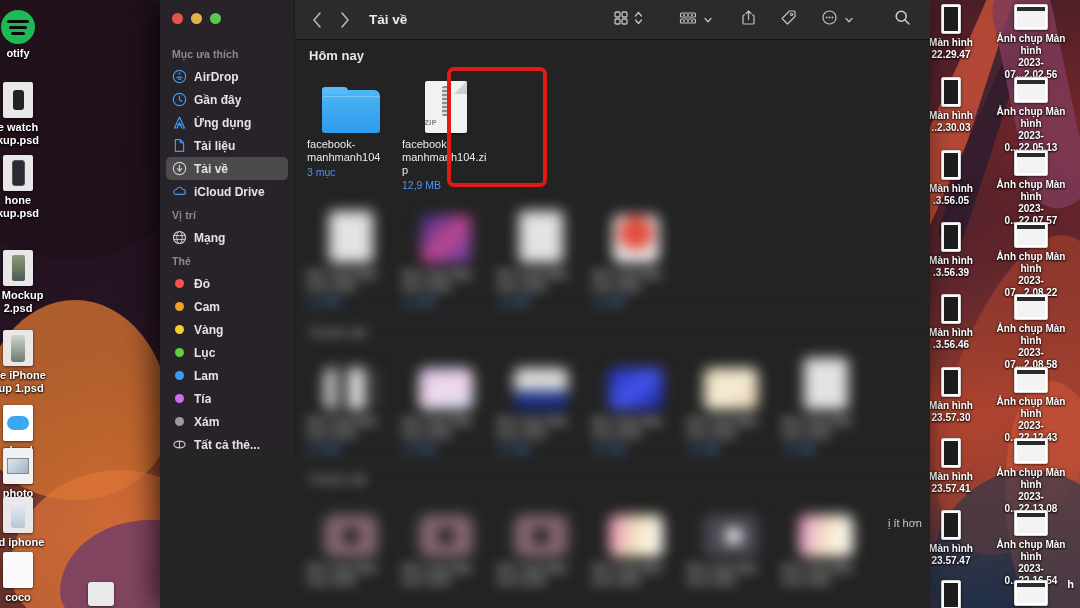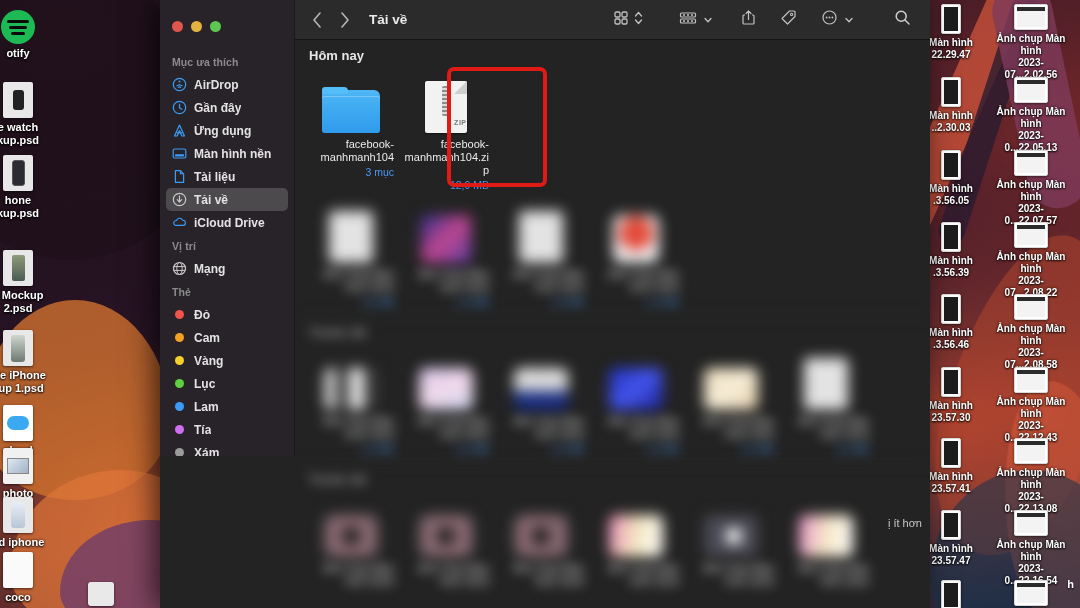--- a/index.html
+++ b/index.html
@@ -70,21 +70,21 @@
     background: #232323; z-index: 20;
     box-shadow: -6px 0 26px rgba(0,0,0,.65);
     display: flex; flex-direction: column;
   }
   .fw-body { display: flex; flex: 1; min-height: 0; }
 
   
   .sidebar {
     width: 135px; flex: 0 0 135px; height: 456px;
     background: rgba(41,36,41,.92);
-    padding-top: 8px; overflow: hidden;
+    padding-top: 0; overflow: hidden;
     border-right: 1px solid #1b1b1b;
   }
   .traffic { display: flex; gap: 8px; padding: 13px 0 0 12px; height: 40px; }
   .tl { width: 11px; height: 11px; border-radius: 50%; }
   .sb-scroll { padding: 2px 0 0 0; }
   .sb-group-title {
     font-size: 10.5px; color: #8b8b8b; font-weight: bold;
     padding: 6px 0 5px 12px; letter-spacing: .1px;
   }
   .sb-item {
@@ -115,21 +115,21 @@
 
   
   .filearea { flex: 1; overflow: hidden; position: relative; background: #232323; }
   .sect-head {
     font-size: 13px; font-weight: bold; color: #e6e6e6;
     padding: 8px 0 6px 14px; border-top: 1px solid #343434;
   }
   .sect-head.first { border-top: none; }
   .row { display: flex; padding: 0 0 0 8px; gap: 0; }
   .tile {
-    width: 95px; padding: 6px 4px 8px; text-align: right;
+    width: 95px; padding: 6px 4px 8px; text-align: left;
     border-radius: 5px;
   }
   .tile-ico { height: 58px; display: flex; align-items: flex-end; justify-content: center; margin-bottom: 5px; }
   .tile-name { font-size: 11px; color: #ebebeb; line-height: 13px; word-break: break-word; }
   .tile-sub { font-size: 10.5px; color: #4b96f2; margin-top: 2px; }
   .blurred { filter: blur(6px); }
   .blurred-hard { filter: blur(7px); }
 
   
   .folder { width: 58px; height: 46px; position: relative; }
@@ -430,29 +430,20 @@
                 <svg width="15" height="15" viewBox="0 0 15 15">
                   <path d="M7.5 2L12.5 13H9.8L7.5 7.6 5.2 13H2.5L7.5 2z" fill="none" stroke="#3b9cf7" stroke-width="1.2" stroke-linejoin="round"></path>
                   <path d="M4.6 9.8h5.8" stroke="#3b9cf7" stroke-width="1.1"></path>
                 </svg>
               </span>
               <span class="sb-label">Ứng dụng</span>
             </div>
             <div class="sb-item">
               <span class="sb-ico">
                 <svg width="15" height="15" viewBox="0 0 15 15">
-                  <rect x="1.2" y="3" width="12.6" height="9" rx="1.4" fill="none" stroke="#3b9cf7" stroke-width="1.2"></rect>
-                  <rect x="3" y="8.2" width="9" height="2.2" rx=".6" fill="#3b9cf7"></rect>
-                </svg>
-              </span>
-              <span class="sb-label">Màn hình nền</span>
-            </div>
-            <div class="sb-item">
-              <span class="sb-ico">
-                <svg width="15" height="15" viewBox="0 0 15 15">
                   <path d="M3.4 1.6h5l3.2 3.2v8.6H3.4z" fill="none" stroke="#3b9cf7" stroke-width="1.2" stroke-linejoin="round"></path>
                   <path d="M8.4 1.6v3.2h3.2" fill="none" stroke="#3b9cf7" stroke-width="1.1"></path>
                 </svg>
               </span>
               <span class="sb-label">Tài liệu</span>
             </div>
             <div class="sb-item sel">
               <span class="sb-ico">
                 <svg width="15" height="15" viewBox="0 0 15 15">
                   <circle cx="7.5" cy="7.5" r="6.2" fill="none" stroke="#c9c9c9" stroke-width="1.2"></circle>

